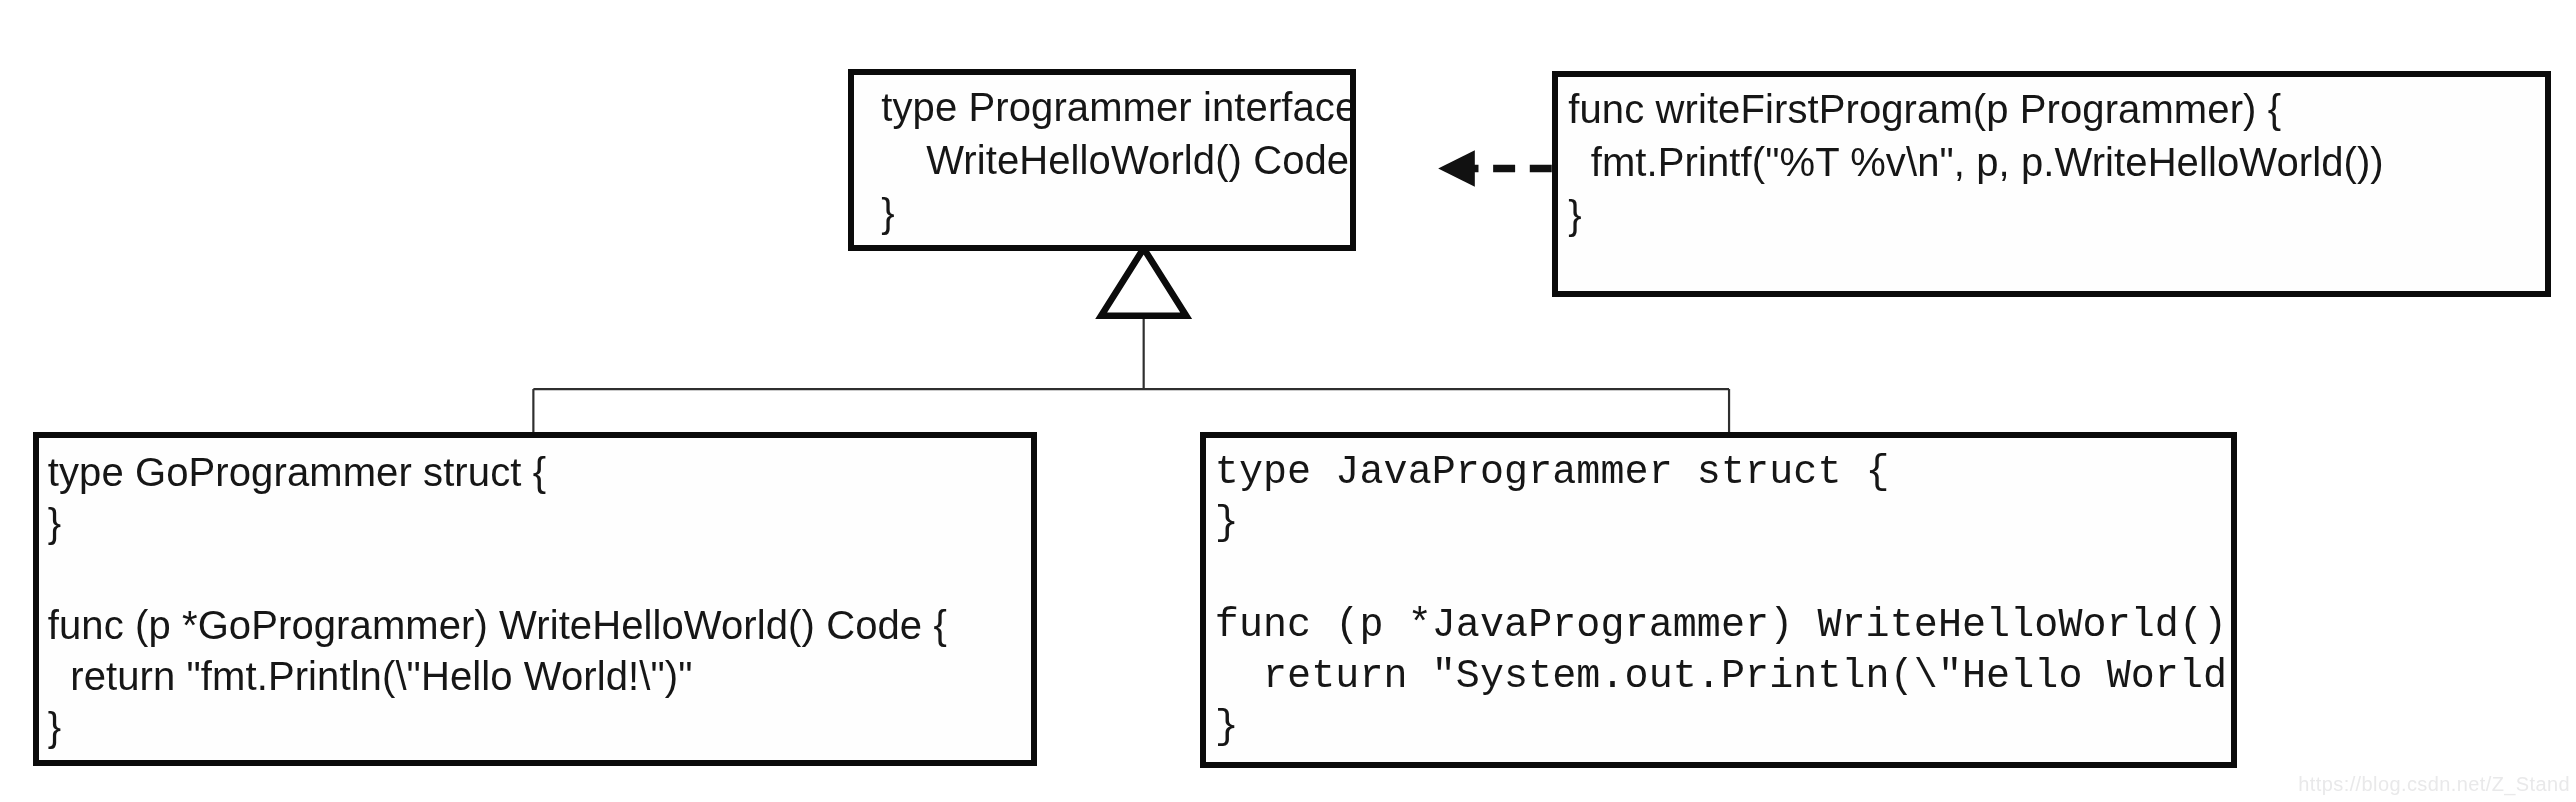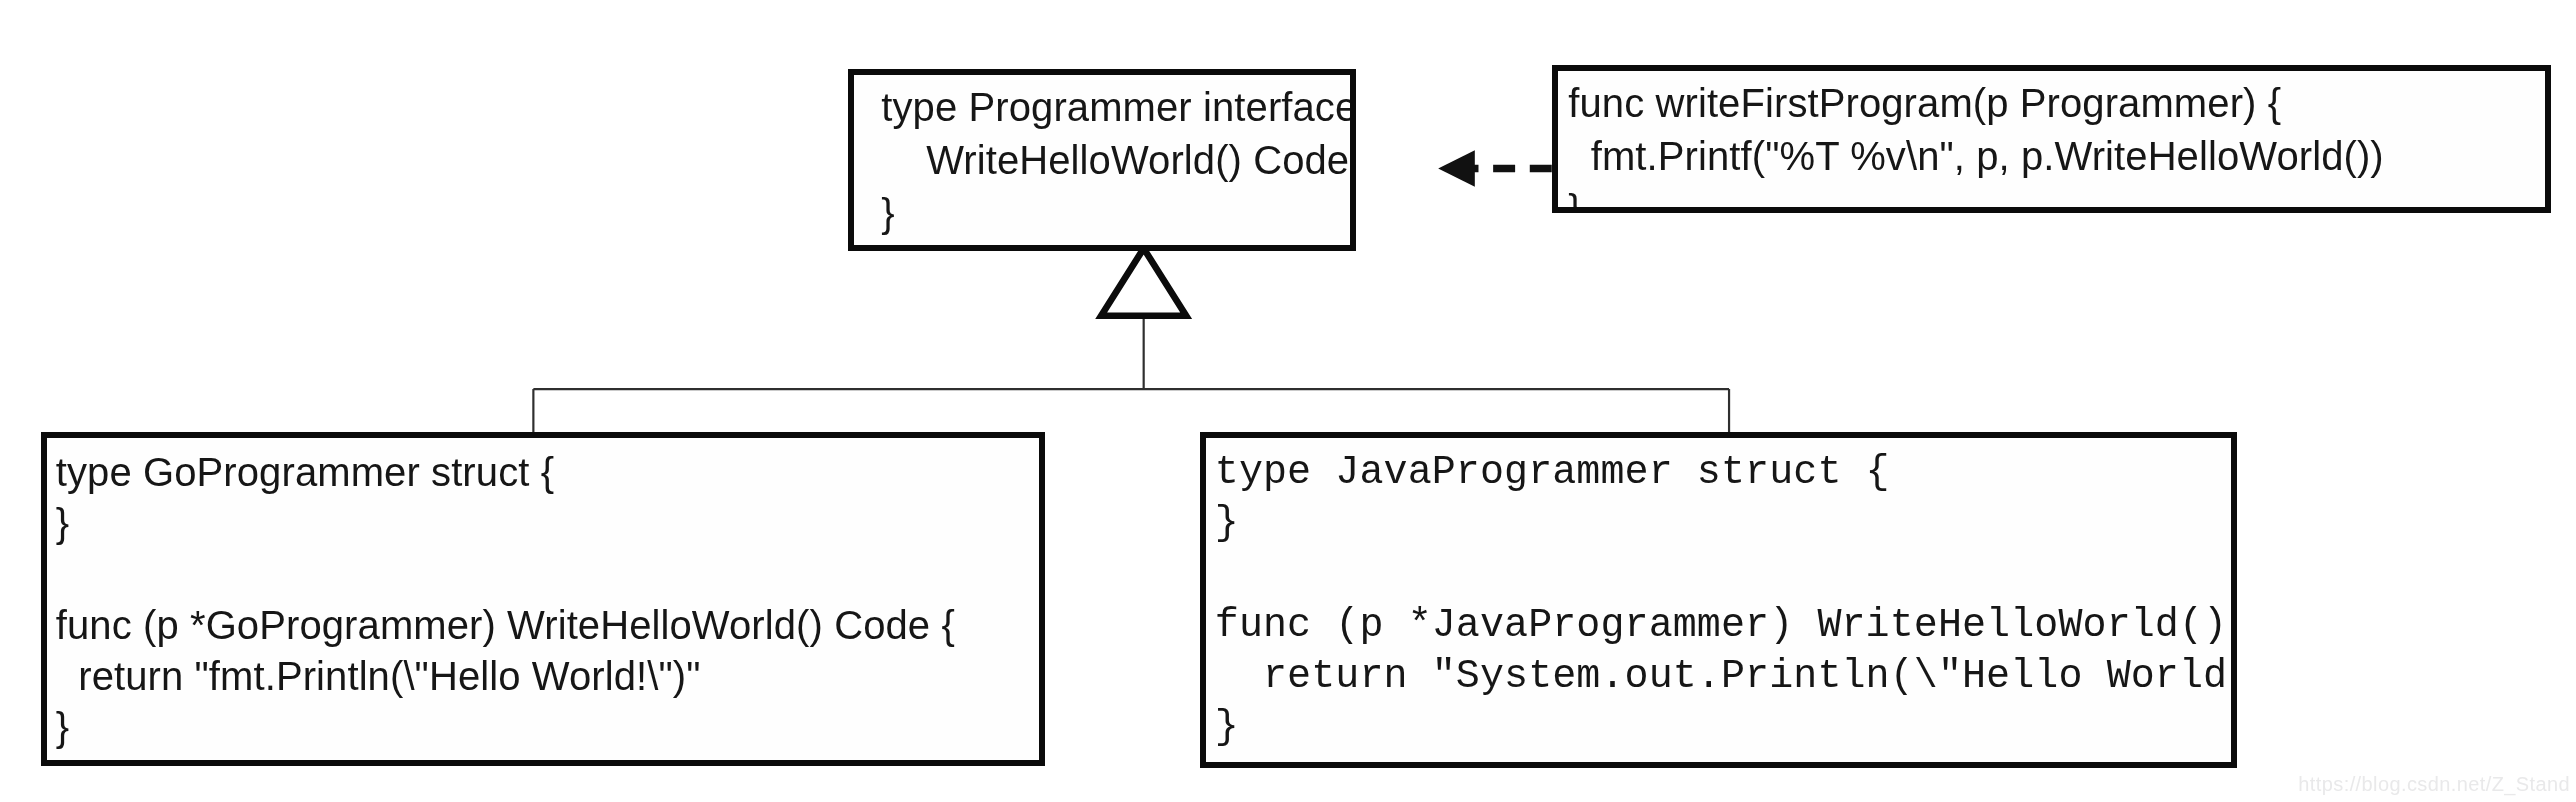--- a/index.html
+++ b/index.html
@@ -30,22 +30,22 @@
   }
   .top-box .code-text {
     line-height: 53px;
     padding: 5.9px 5.9px 0 10.3px;
   }
   .bottom-box .code-text {
     line-height: 51px;
     padding: 8.8px 5.9px 0 8.8px;
   }
   #interface-box { left: 848px; top: 69px;  width: 508px;  height: 182px; padding-left: 17px; }
-  #func-box      { left: 1552px; top: 65px;  width: 999px; height: 148px; }
-  #go-box        { left: 41px;   top: 432px; width: 1004px; height: 334px; }
+  #func-box      { left: 1552px; top: 71px;  width: 999px; height: 226px; }
+  #go-box        { left: 33px;   top: 432px; width: 1004px; height: 334px; }
   #java-box      { left: 1200px; top: 432px; width: 1037px; height: 336px; font-family: Liberation Mono, monospace; }
 
   .connector-layer {
     position: absolute;
     left: 0;
     top: 0;
     width: 2576px;
     height: 803px;
     pointer-events: none;
   }

